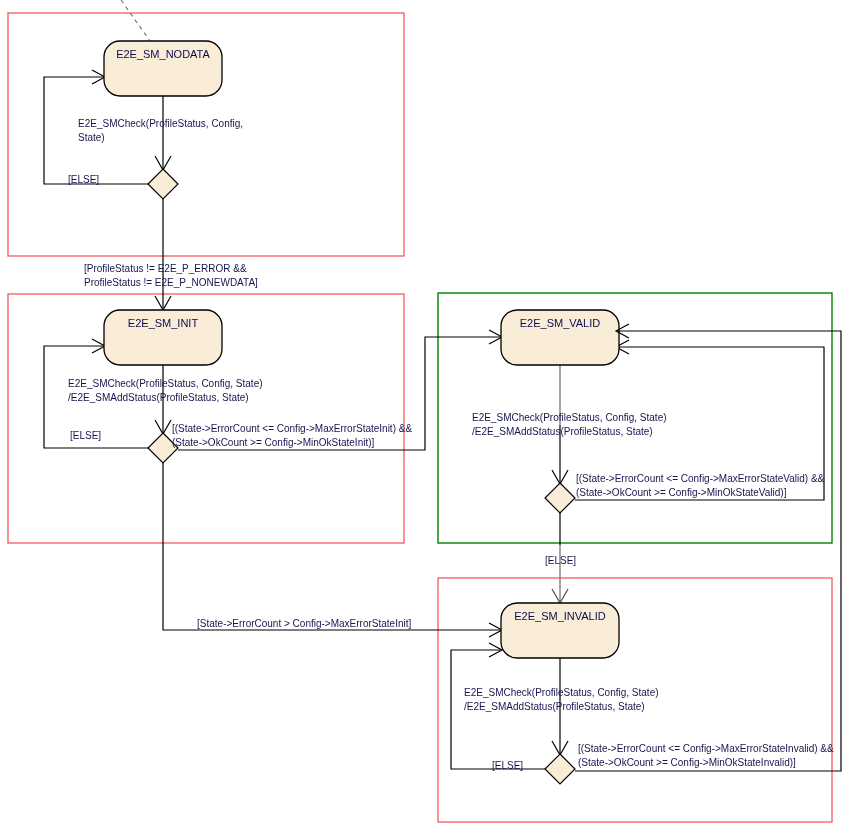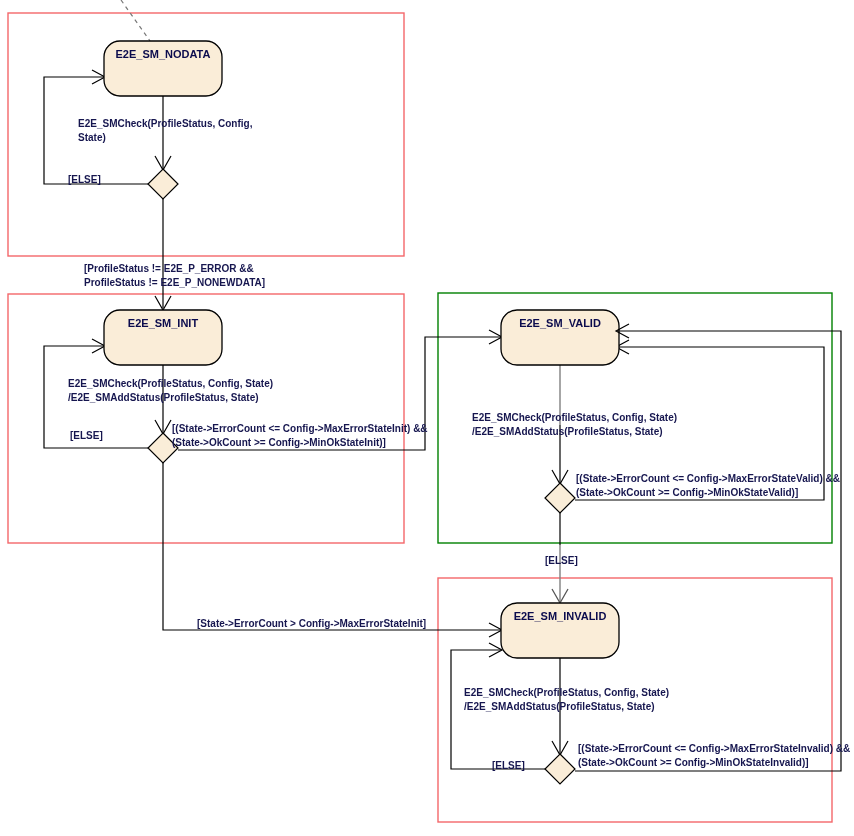--- a/index.html
+++ b/index.html
@@ -6,21 +6,20 @@
     margin: 0;
     padding: 0;
     background: #ffffff;
   }
   #canvas-wrap {
     position: relative;
     width: 854px;
     height: 836px;
     background: #ffffff;
     font-family: "Liberation Sans", sans-serif;
-    font-weight: bold;
   }
   svg.diagram {
     position: absolute;
     top: 0; left: 0;
     width: 854px;
     height: 836px;
   }
   .region-rect { fill: none; stroke-width: 1.4; }
   .state-box {
     fill: #faedd8;

